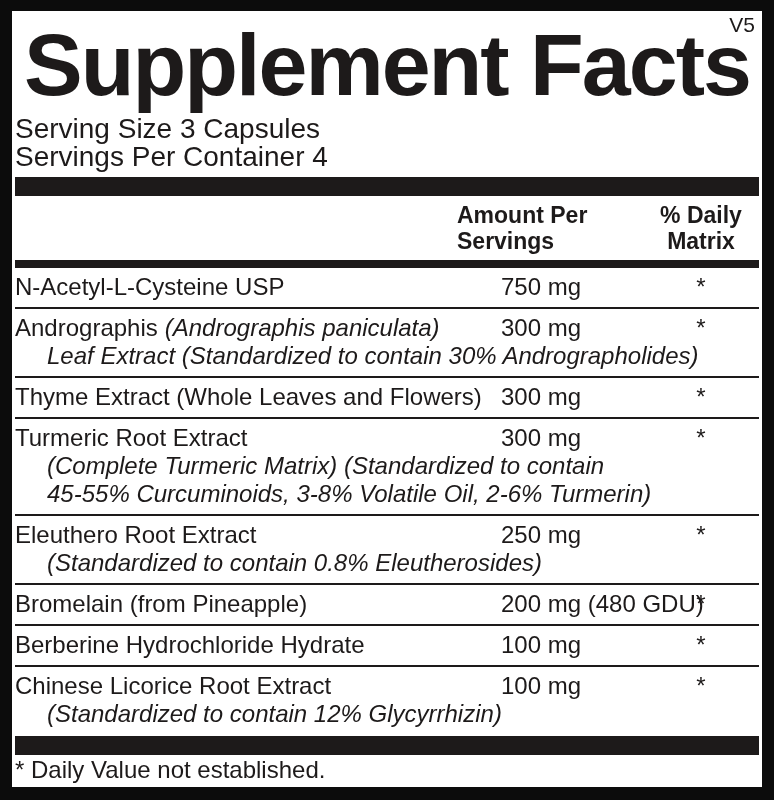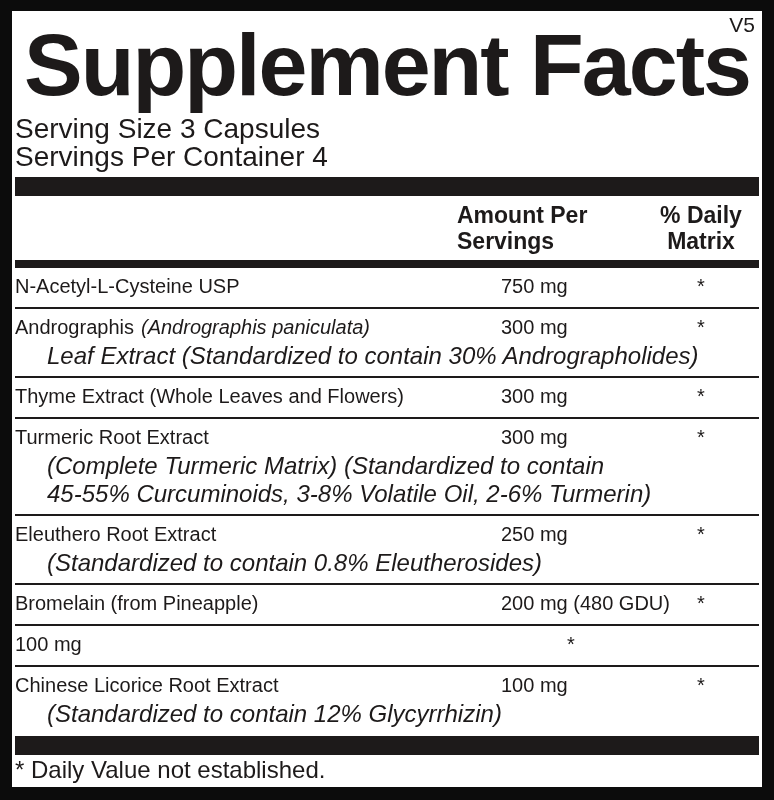--- a/index.html
+++ b/index.html
@@ -78,21 +78,21 @@
     position: absolute;
     top: 6px;
     left: 626px;
     width: 120px;
     text-align: center;
   }
   .row { padding: 4px 0 6px 0; }
   .cols {
     display: grid;
     grid-template-columns: 486px 140px 120px;
-    font-size: 20px;
+    font-size: 24px;
     line-height: 29px;
   }
   .amt { white-space: nowrap; }
   .dv { text-align: center; }
   .detail {
     font-size: 24px;
     line-height: 28px;
     padding-left: 32px;
     font-style: italic;
   }
@@ -186,20 +186,21 @@
       <div class="cols">
         <span class="name">Bromelain (from Pineapple)</span>
         <span class="amt">200 mg (480 GDU)</span>
         <span class="dv">*</span>
       </div>
     </div>
     <div class="sep"></div>
 
     <div class="row">
       <div class="cols">
+        <span class="name">Berberine Hydrochloride Hydrate</span>
         <span class="amt">100 mg</span>
         <span class="dv">*</span>
       </div>
     </div>
     <div class="sep"></div>
 
     <div class="row">
       <div class="cols">
         <span class="name">Chinese Licorice Root Extract</span>
         <span class="amt">100 mg</span>

